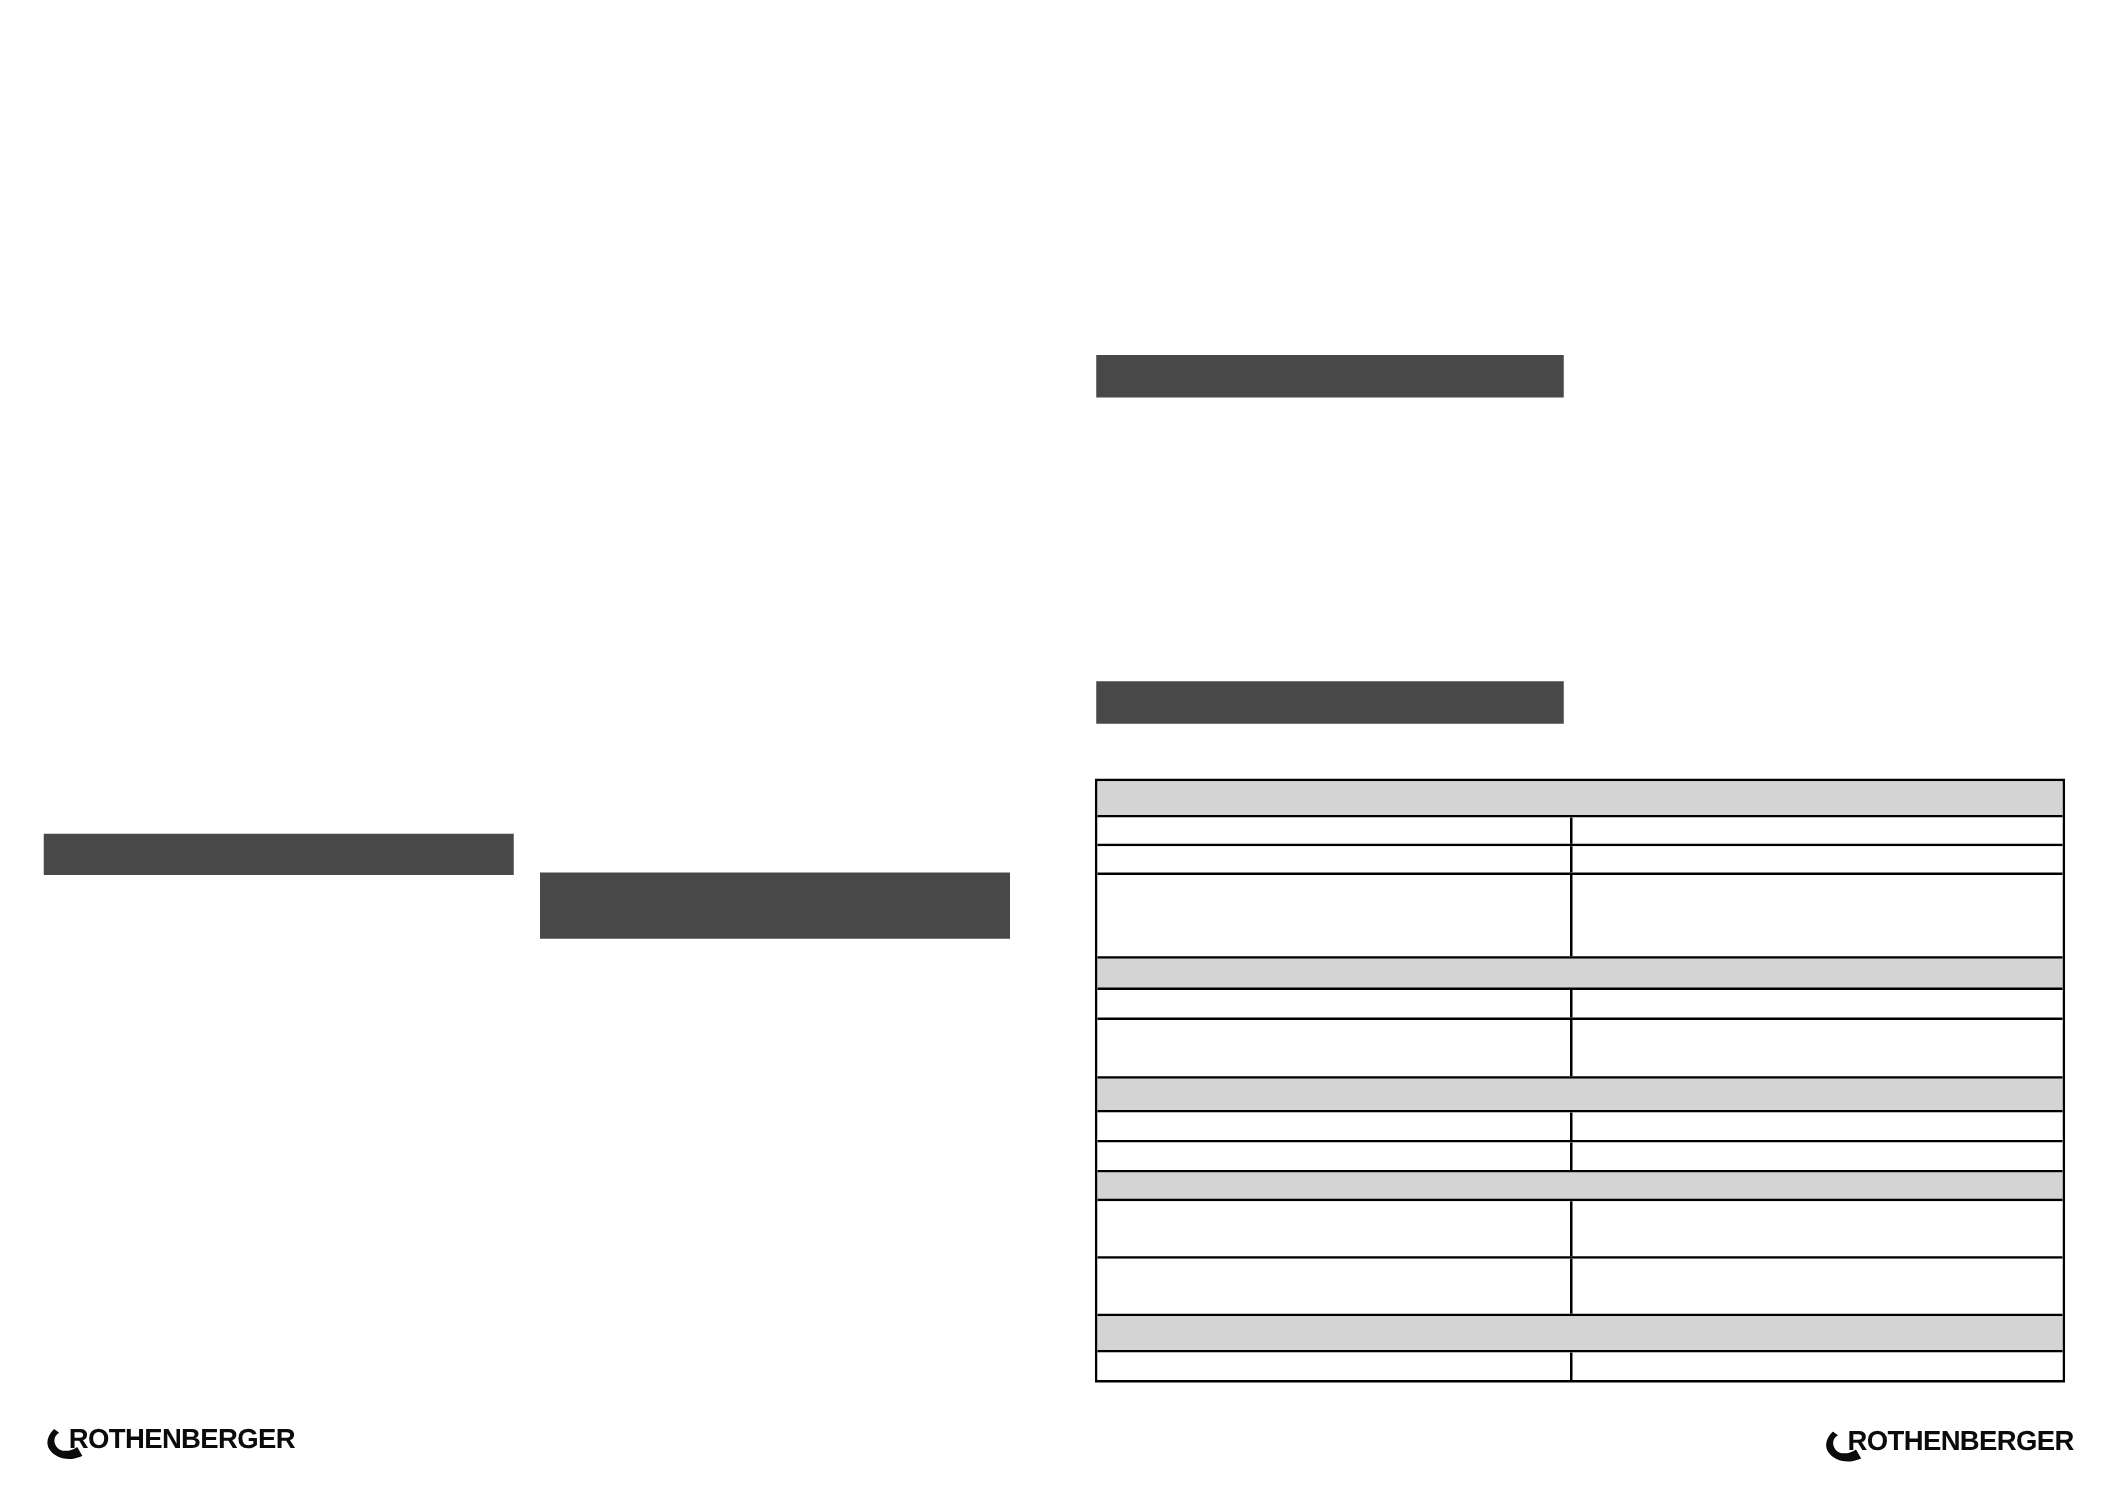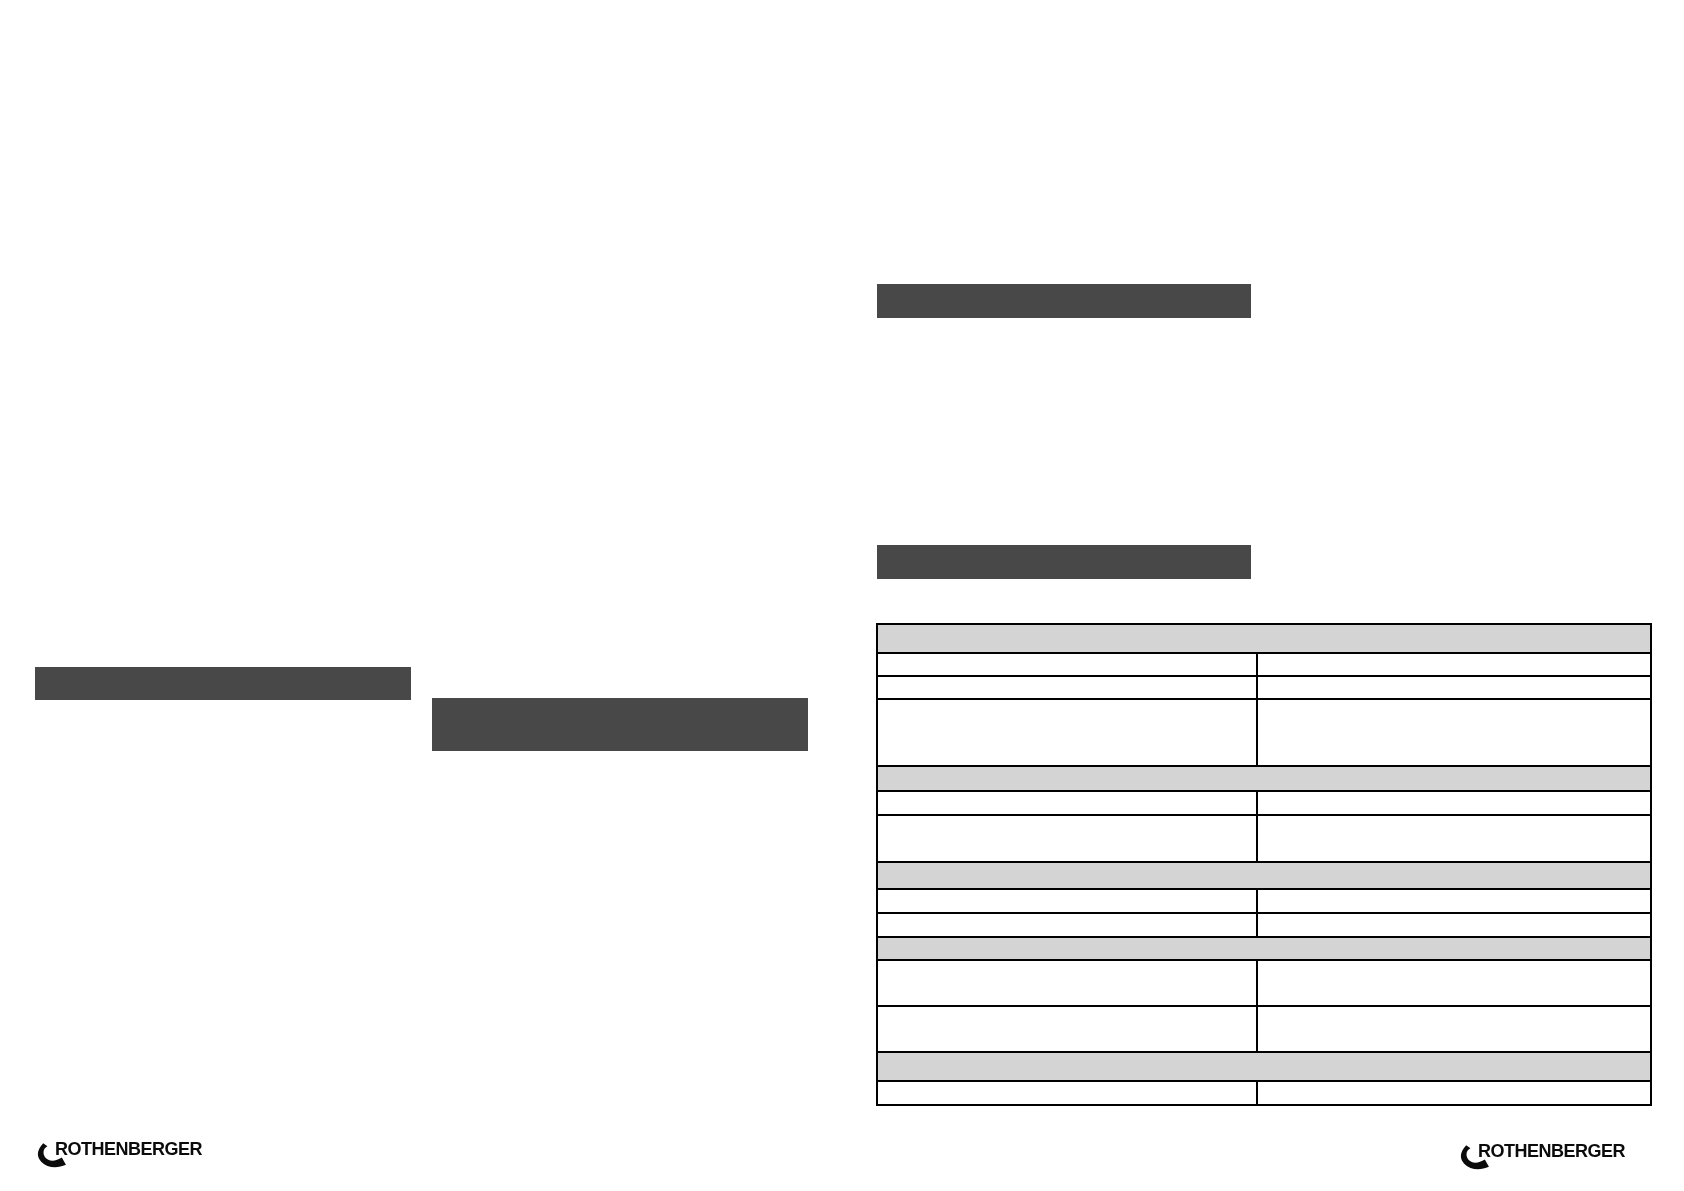--- a/index.html
+++ b/index.html
@@ -54,21 +54,21 @@
   .logo-right { left: 1458px; top: 1141px; }
   .logo .swoosh {
     width: 33px;
     height: 25px;
     margin-top: 4px;
     flex: 0 0 auto;
   }
   .logo .brand-text {
     font-family: "Liberation Sans", sans-serif;
     font-weight: 700;
-    font-size: 18px;
+    font-size: 22px;
     line-height: 1;
     letter-spacing: -0.5px;
     color: var(--brand, #0b0b0b);
     margin-left: -13px;
     margin-top: 1px;
     position: relative;
   }
 </style>
 </head>
 <body>

